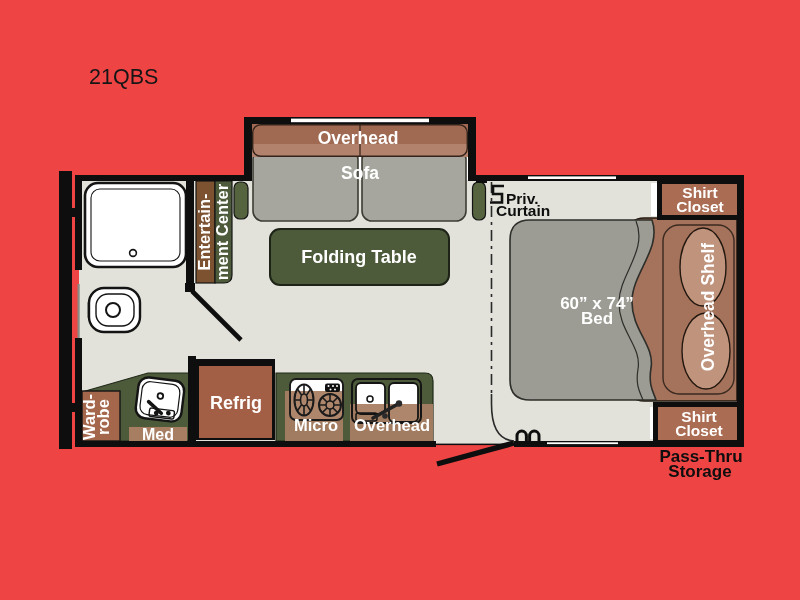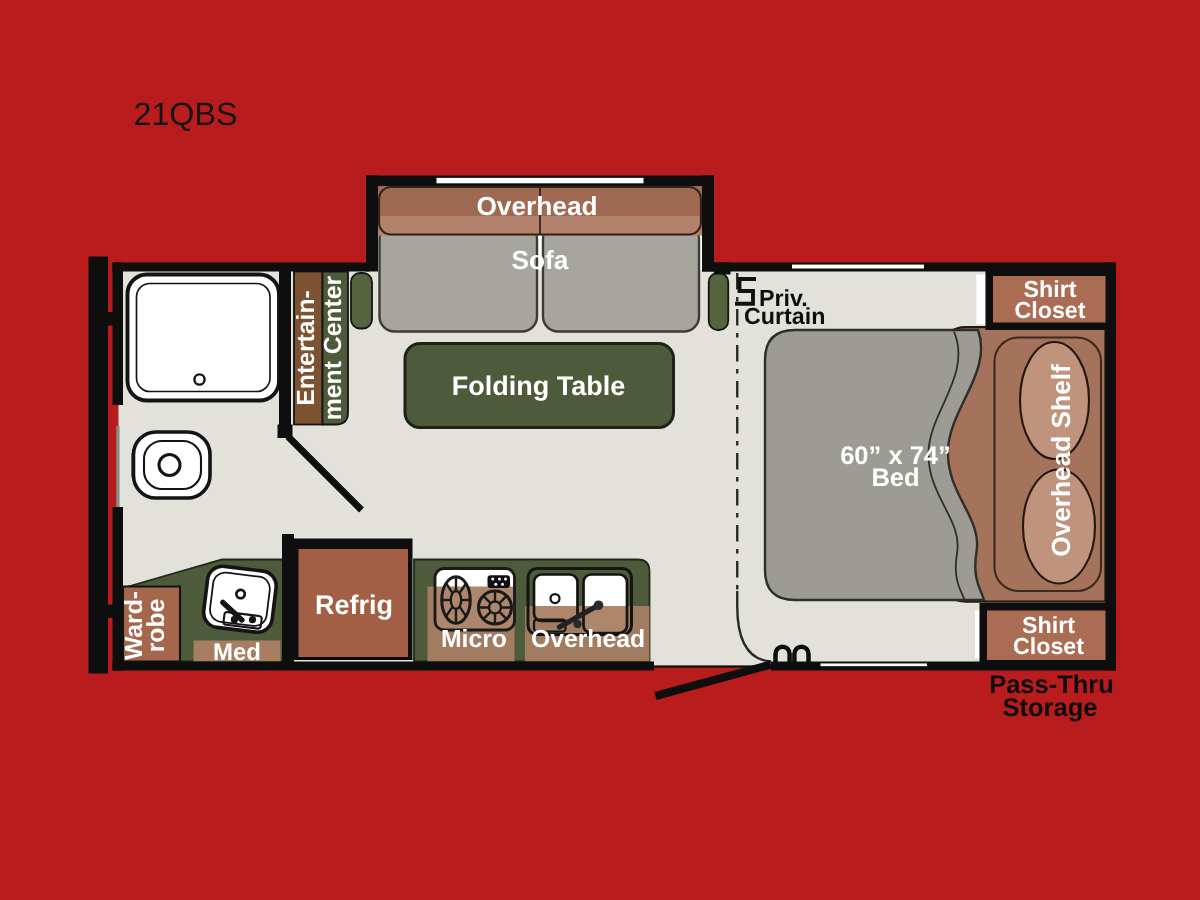--- a/index.html
+++ b/index.html
@@ -1,16 +1,16 @@
 <!DOCTYPE html>
 <html><head>
 <meta charset="utf-8">
 <style>
   html,body{margin:0;padding:0;background:#ffffff;}
-  .wrap{width:800px;height:600px;position:relative;background:#b91c1c;font-family:"Liberation Sans",sans-serif;}
+  .wrap{width:800px;height:600px;position:relative;background:#ef4444;font-family:"Liberation Sans",sans-serif;}
   svg{position:absolute;left:0;top:0;}
   text{font-family:"Liberation Sans",sans-serif;}
 </style>
 </head>
 <body>
 <div class="wrap">
 <svg width="800" height="600" viewBox="0 0 800 600">
 
 <text x="89" y="83.5" font-size="21.5" fill="#161616">21QBS</text>
 

